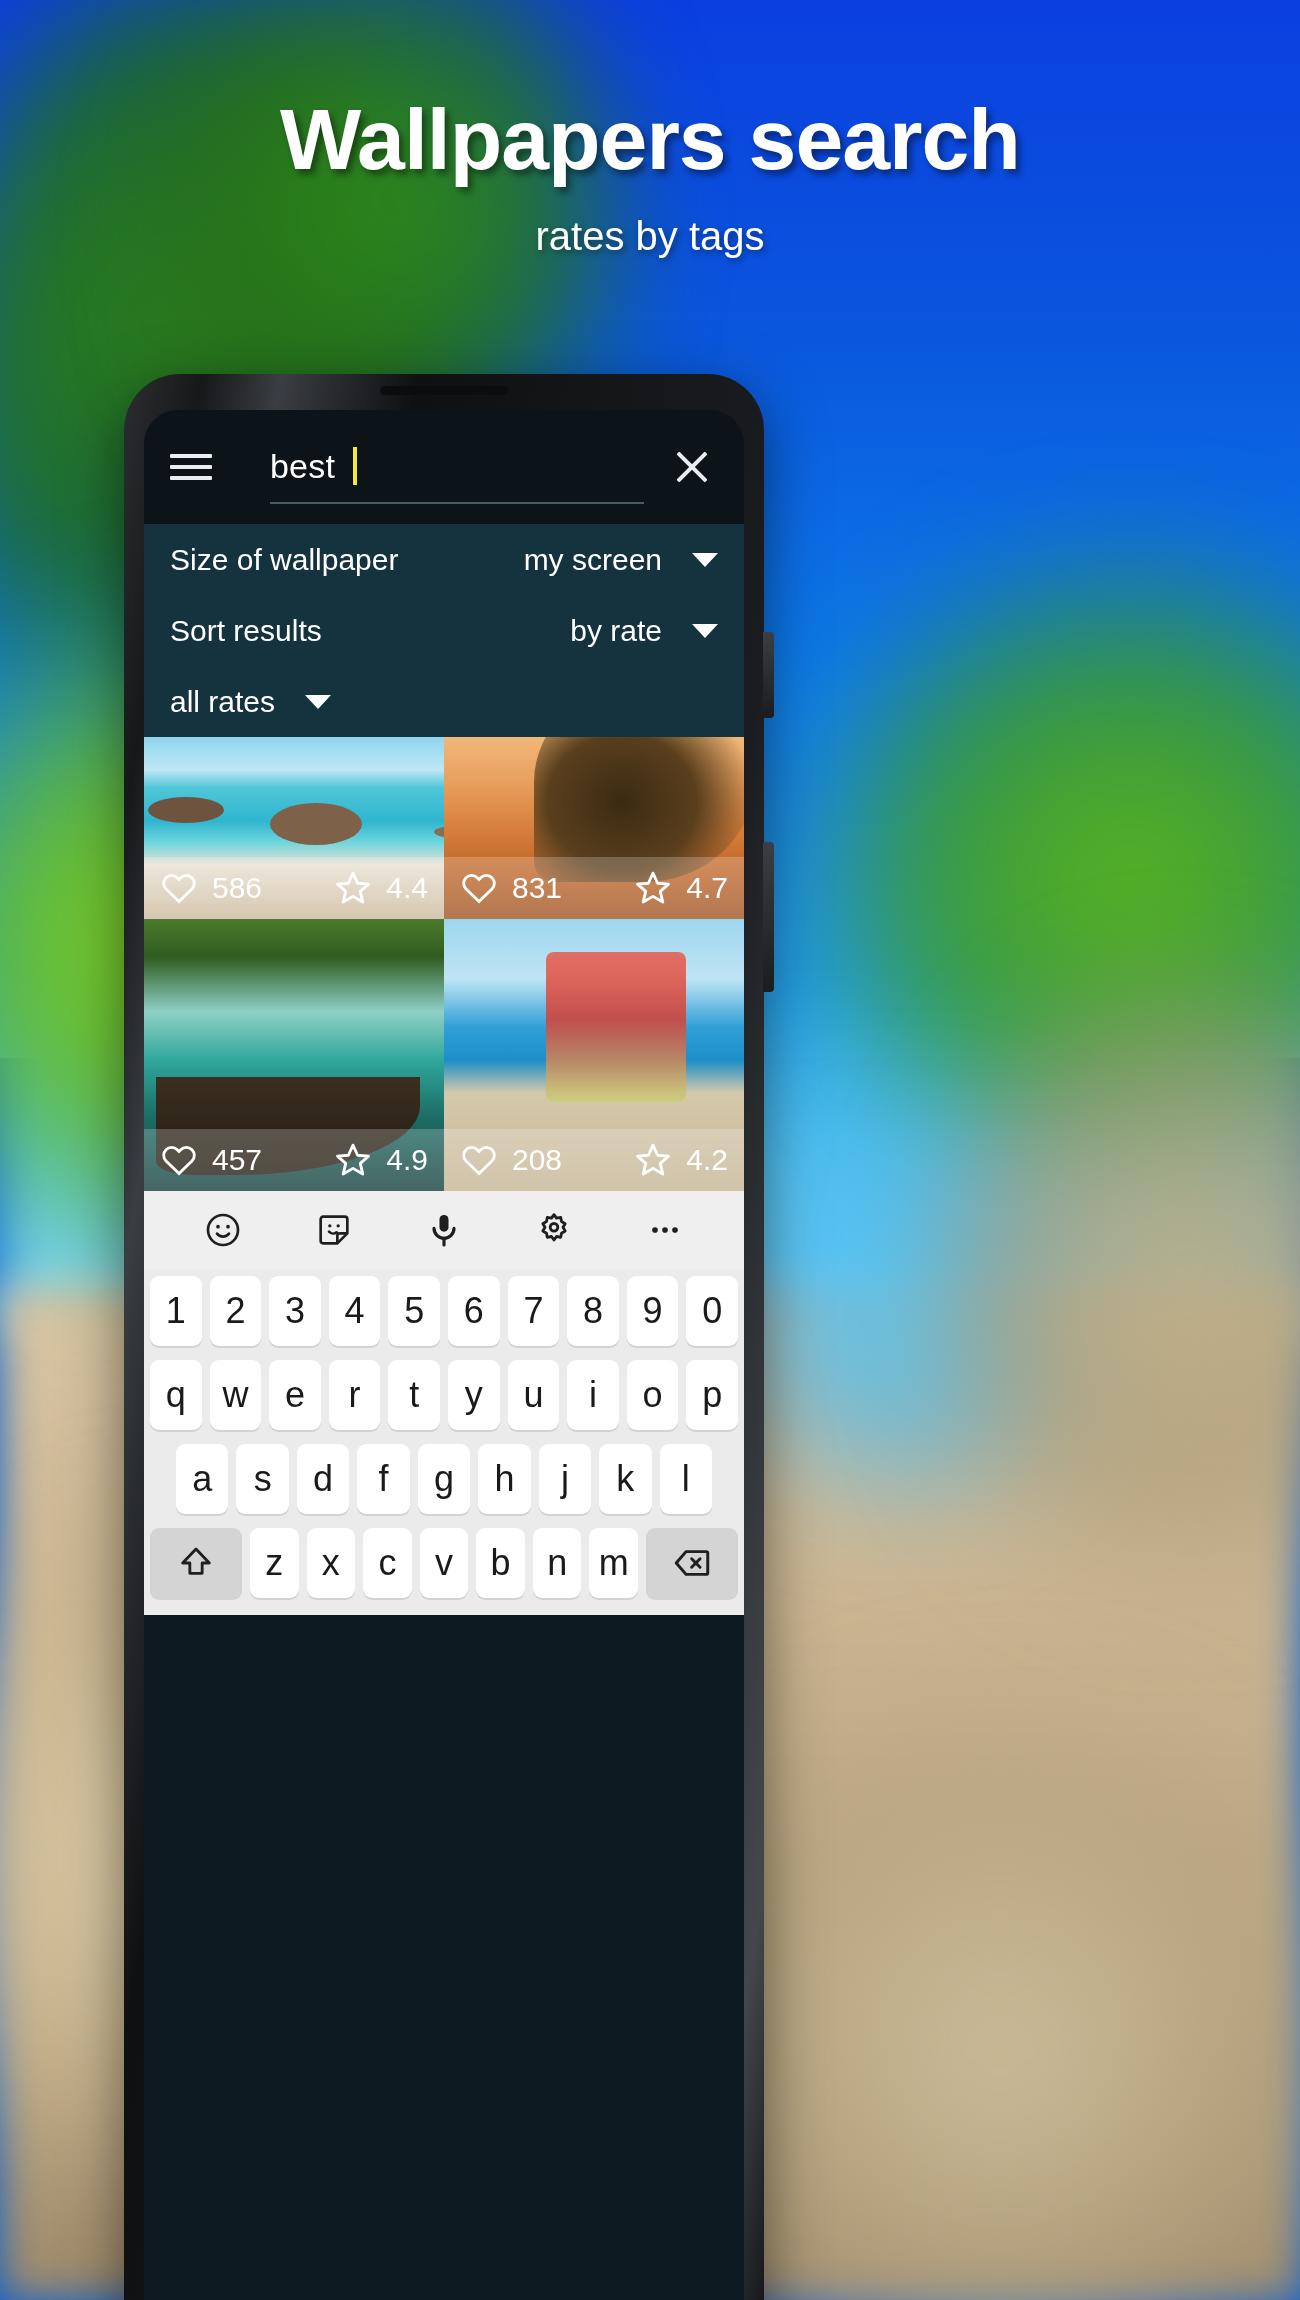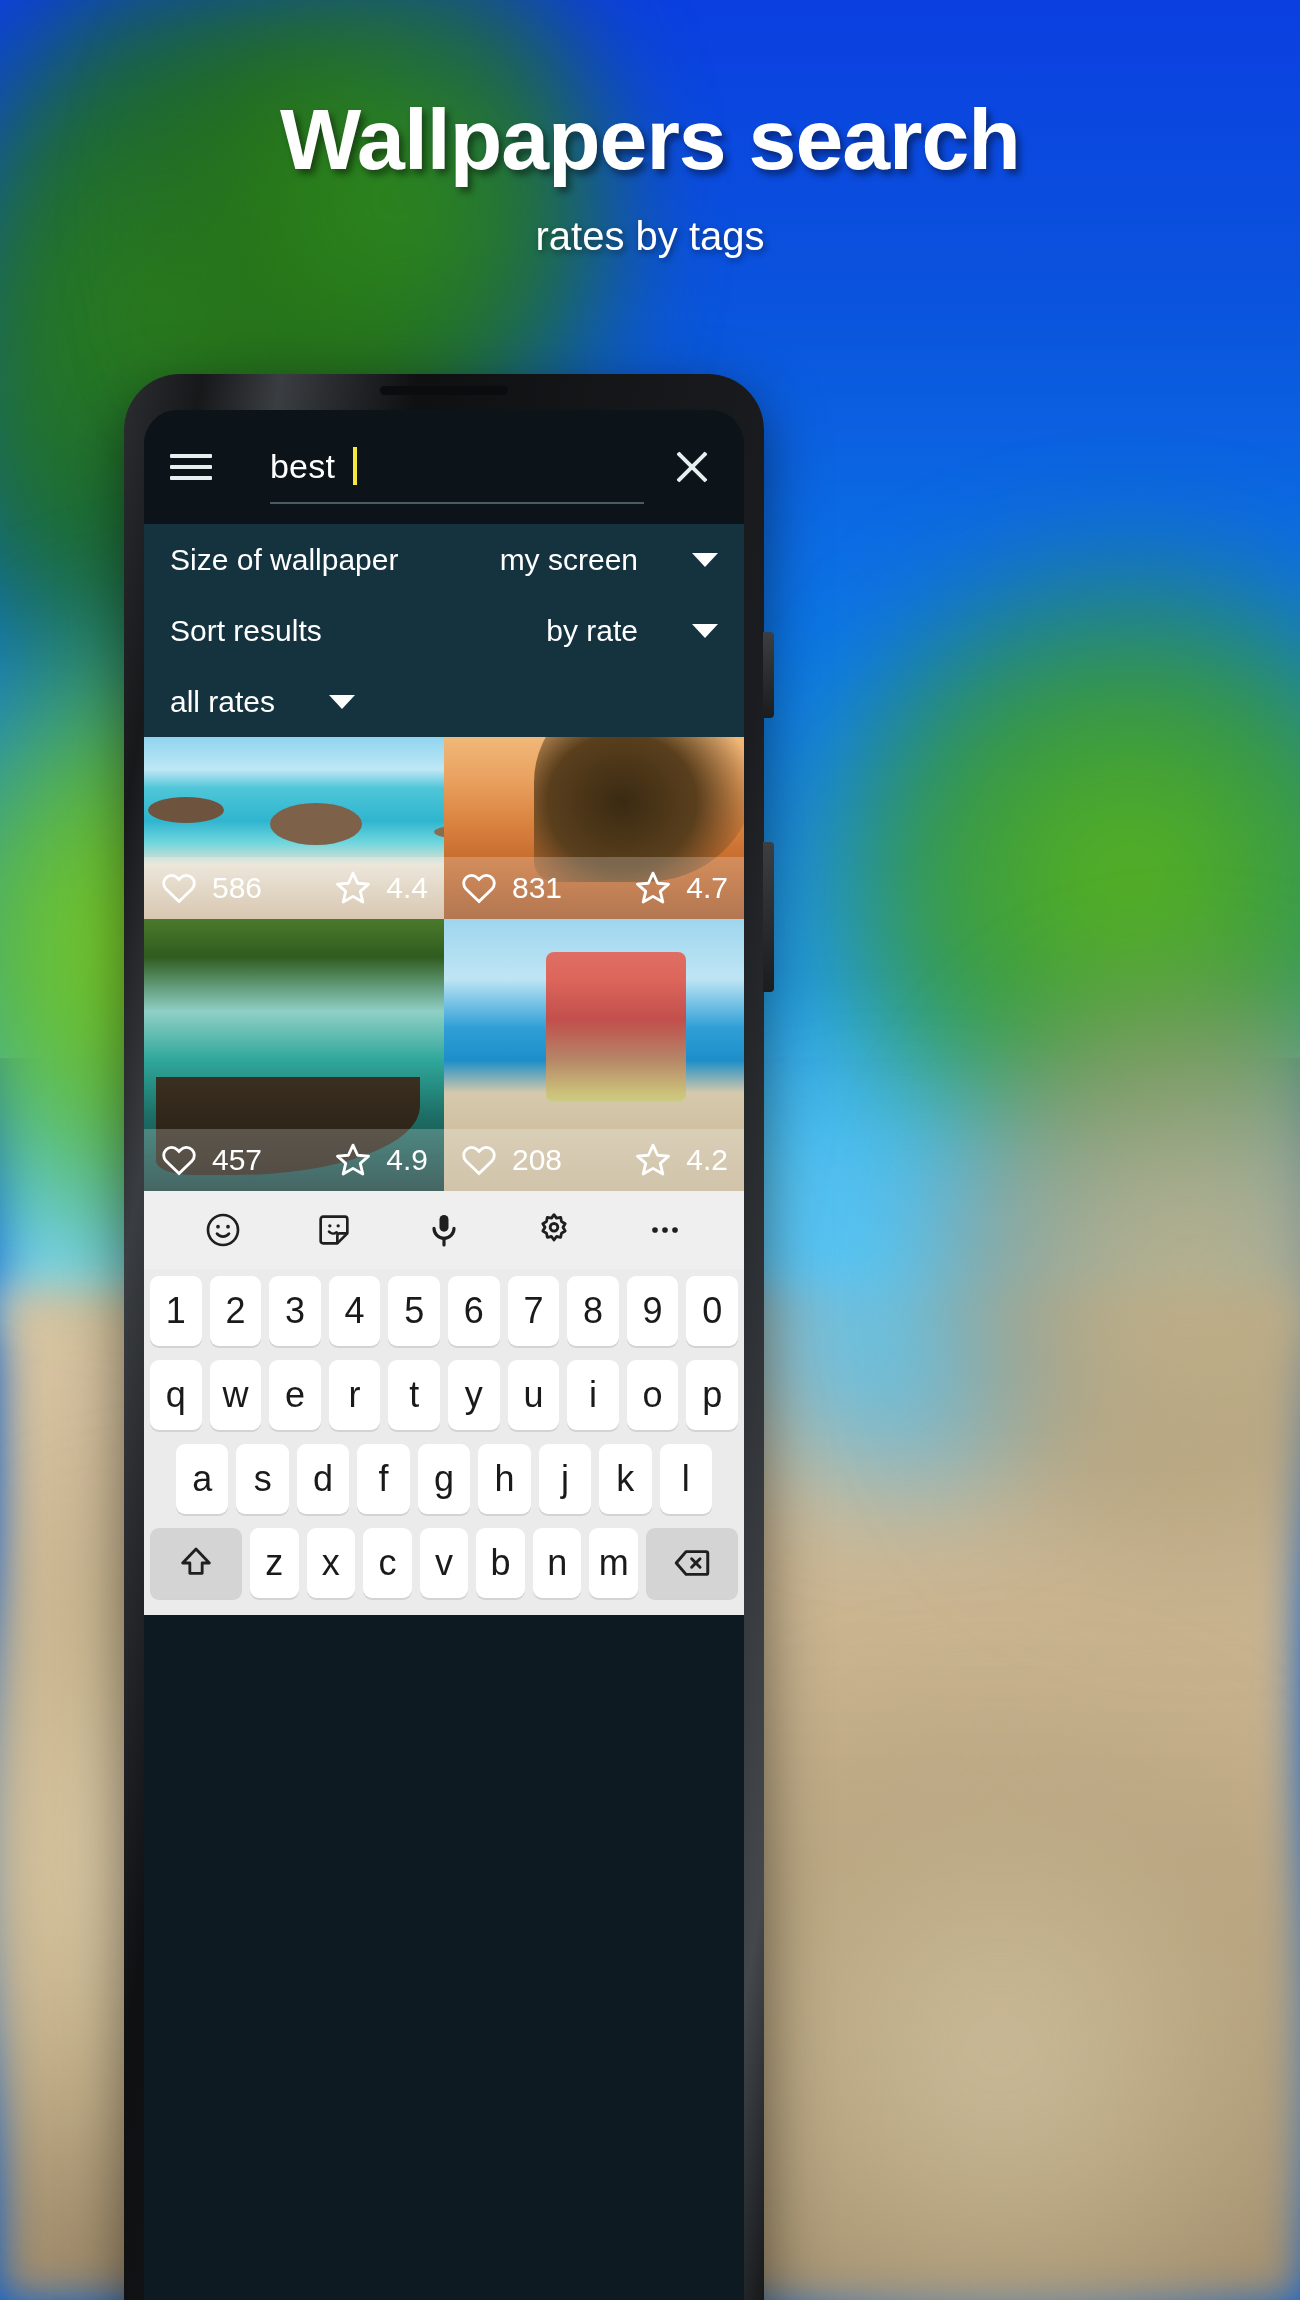--- a/index.html
+++ b/index.html
@@ -109,21 +109,21 @@
     content:""; position:absolute; left:6px; top:24px; width:40px; height:4px;
     background:#e9eef0; border-radius:1px;
   }
   .close-x:before { transform:rotate(45deg); }
   .close-x:after  { transform:rotate(-45deg); }
 
   
   .options { background:#15323f; }
   .opt-row {
     height:71px; display:flex; align-items:center; padding:0 26px;
-    color:#ffffff; cursor:pointer;gap:24px;
+    color:#ffffff; cursor:pointer;
   }
   .opt-label { font-size:30px; flex:1; }
   .opt-value { font-size:30px; margin-right:30px; }
   .caret-down {
     width:0; height:0; border-left:13px solid transparent; border-right:13px solid transparent;
     border-top:14px solid #ffffff; flex:0 0 26px;
   }
 
   
   .grid { display:grid; grid-template-columns:1fr 1fr; }

